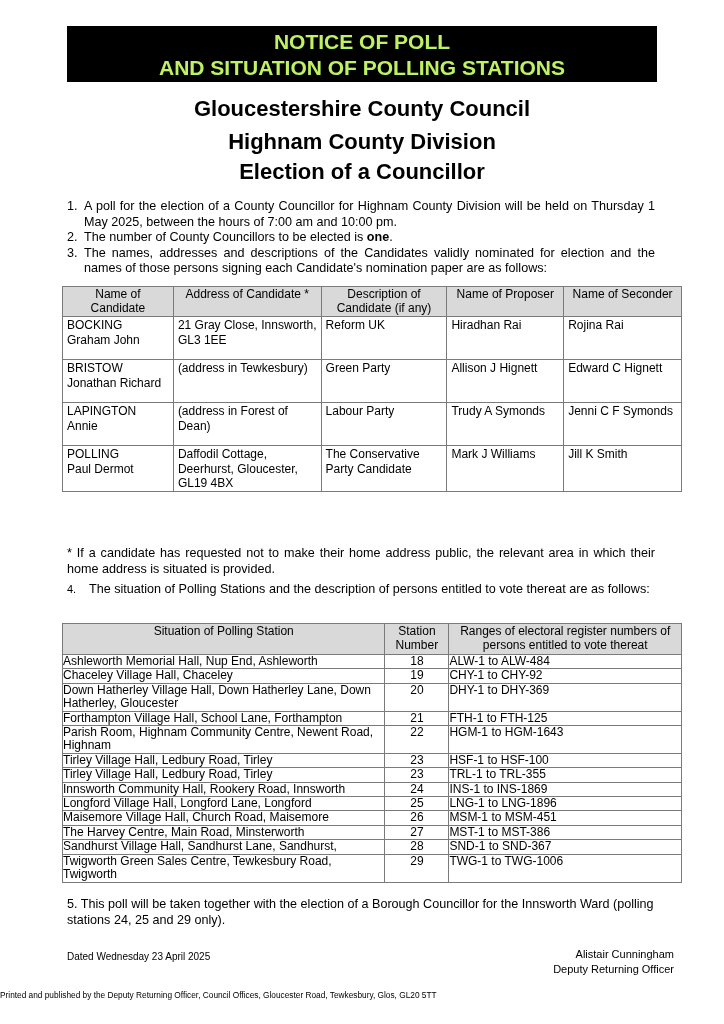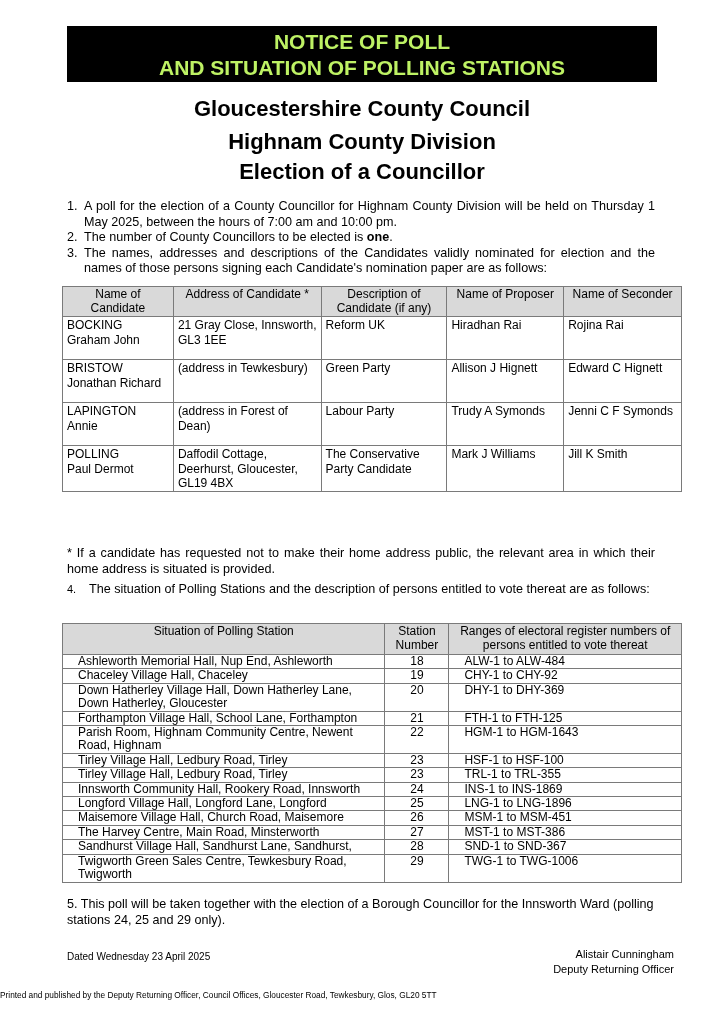--- a/index.html
+++ b/index.html
@@ -17,21 +17,21 @@
   th { background: #d9d9d9; font-weight: normal; text-align: center; line-height: 14px; }
   .cand { position: absolute; left: 62px; top: 286px; width: 620px; }
   .cand th { height: 29px; padding: 0 4px; }
   .cand td { padding: 1px 4px 0 4px; line-height: 14.5px; height: 41px; }
   .footnote { position: absolute; left: 67px; top: 546px; width: 588px; font-size: 12.6px; line-height: 15.5px; text-align: justify; }
   .item4 { position: absolute; left: 67px; top: 582px; width: 588px; font-size: 12.6px; line-height: 15.5px; display: flex; }
   .item4 .num { width: 22px; flex: 0 0 22px; font-size: 11px; }
   .item4 .txt { flex: 1; text-align: justify; }
   .poll { position: absolute; left: 62px; top: 623px; width: 620px; }
   .poll th { height: 30px; padding: 0 10px; margin-left: 27px; }
-  .poll td { padding: 0 15px; line-height: 13.4px; }
+  .poll td { padding: 0 0; line-height: 13.4px; }
   .poll td.st { text-align: center; }
   .item5 { position: absolute; left: 67px; top: 897px; width: 600px; font-size: 12.6px; line-height: 15.5px; }
   .dated { position: absolute; left: 67px; top: 951px; font-size: 10px; }
   .signer { position: absolute; right: 50px; top: 947px; font-size: 11px; text-align: right; line-height: 14.5px; }
   .printed { position: absolute; left: 0; width: 724px; top: 990px; font-size: 8.3px; text-align: left; }
 </style>
 </head>
 <body>
 
 <div class="banner">

